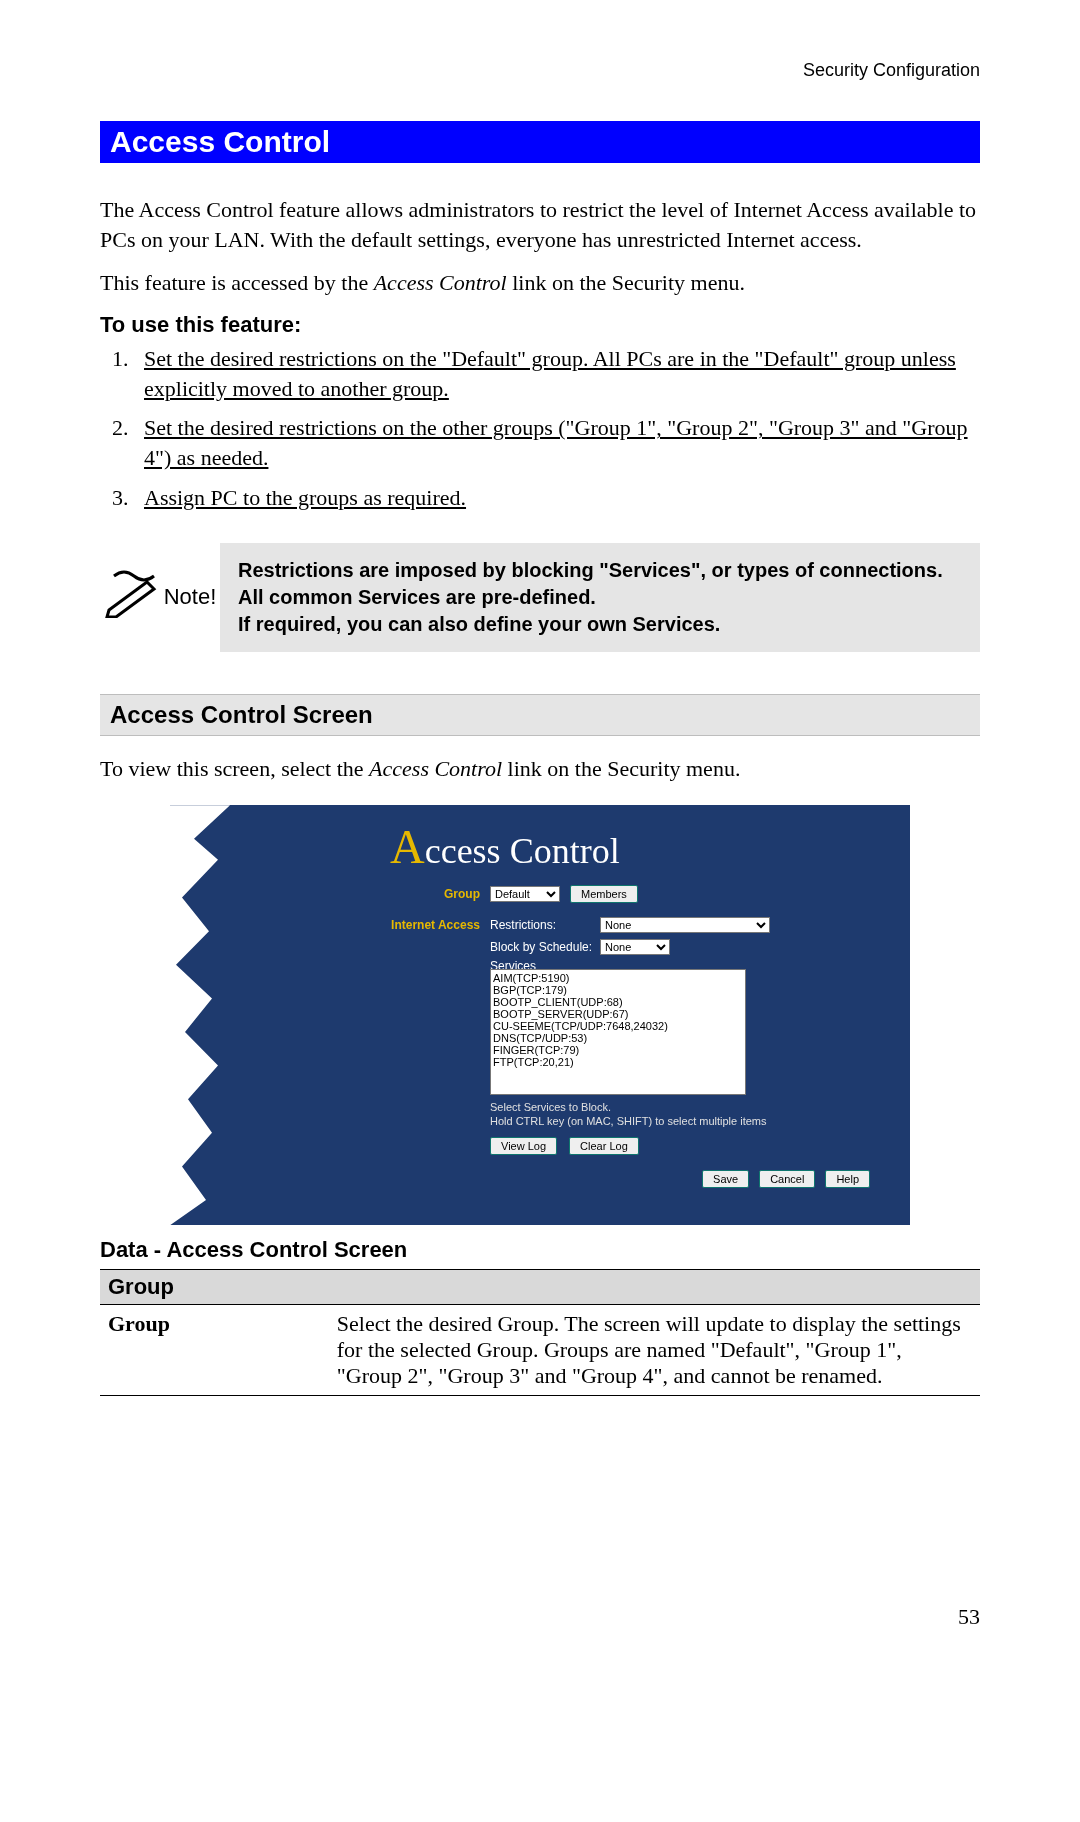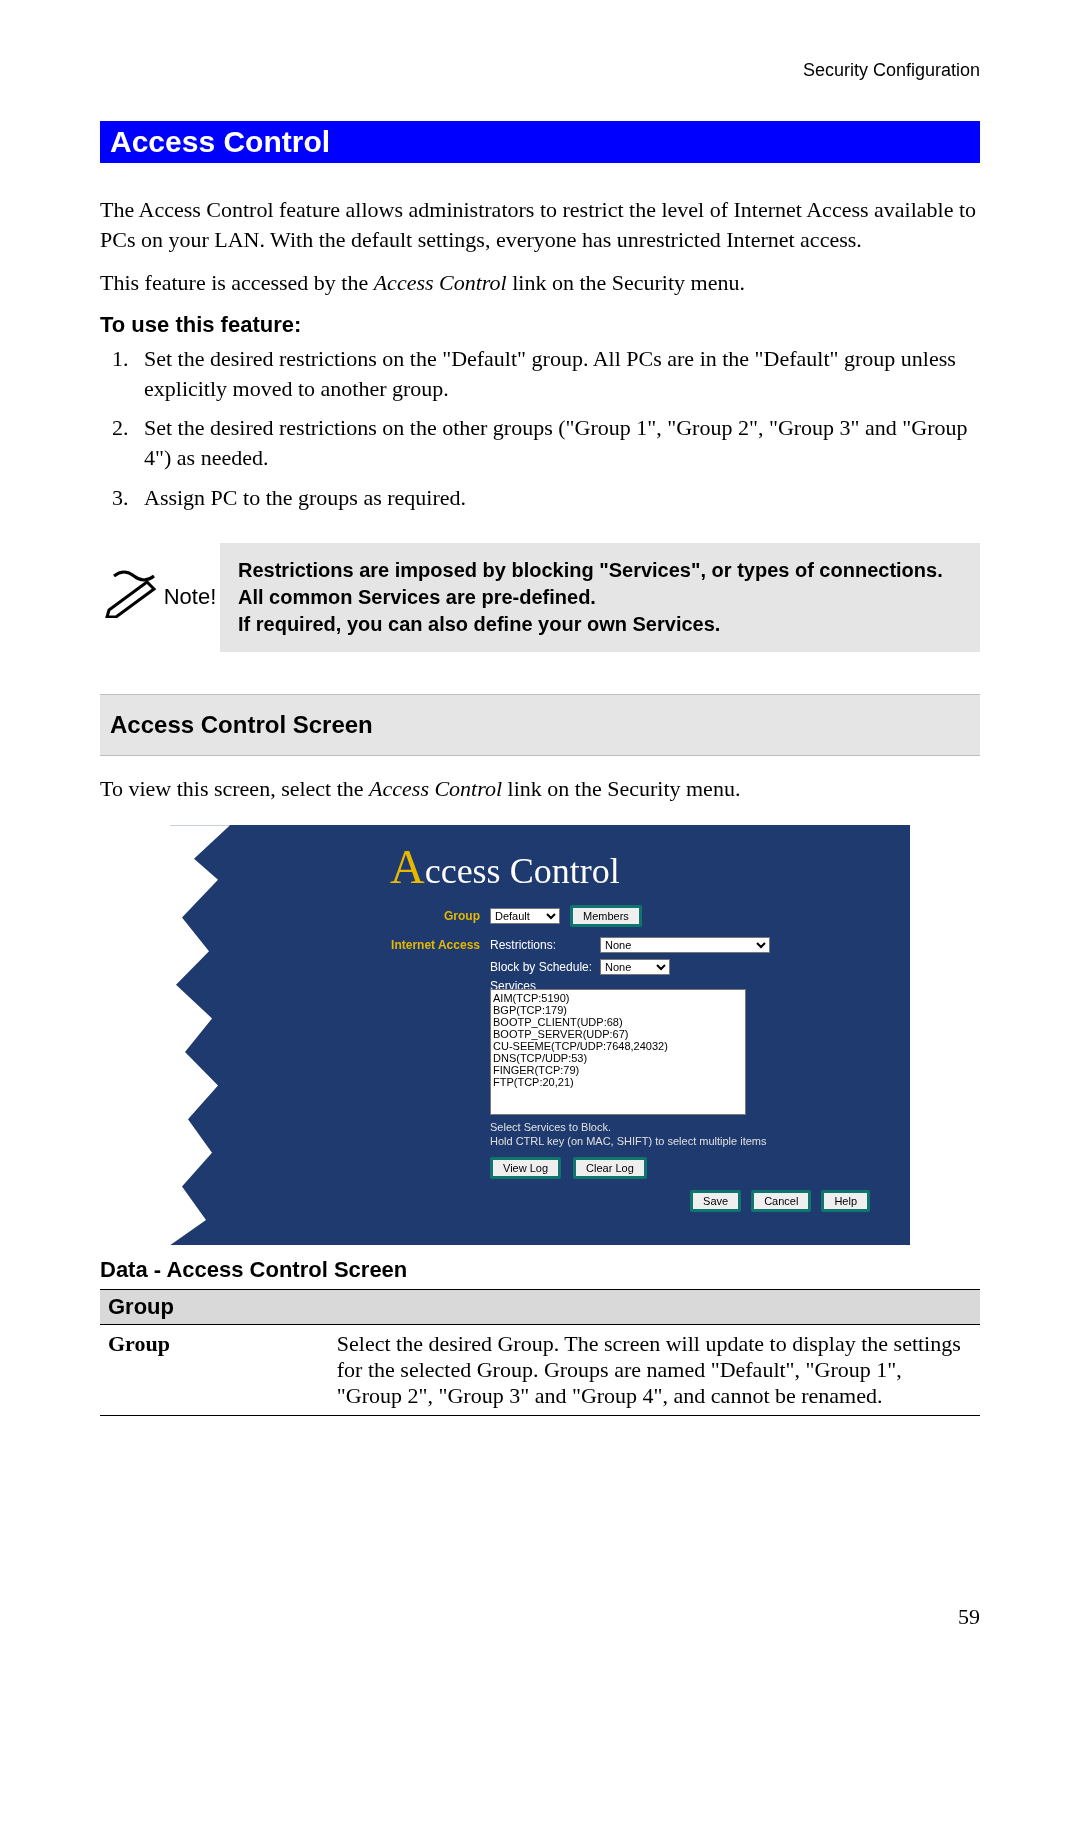--- a/index.html
+++ b/index.html
@@ -42,33 +42,33 @@
     font-weight: bold;
     font-size: 22px;
     margin-bottom: 6px;
   }
   ol.steps {
     margin: 0 0 30px 0;
     padding-left: 34px;
     font-size: 22px;
     line-height: 1.35;
   }
-  ol.steps li { margin-bottom: 10px; padding-left: 10px; }
+  ol.steps li { margin-bottom: 10px; padding-left: 10px; text-decoration: underline; }
   .note-row { display: flex; align-items: stretch; margin: 28px 0 42px 0; }
   .note-icon-cell { width: 120px; display:flex; flex-direction:row; align-items:center; justify-content:center; font-family: Arial, Helvetica, sans-serif; font-size:22px; }
   .note-icon-cell svg { width: 60px; height: 48px; }
   .note-box { flex: 1; background: #e5e5e5; padding: 14px 18px; font-family: Arial, Helvetica, sans-serif; font-size: 20px; font-weight: bold; line-height: 1.35; }
   .screen-heading-bar {
     background: #e5e5e5;
     border-top: 1px solid #bdbdbd;
     border-bottom: 1px solid #bdbdbd;
     font-family: Arial, Helvetica, sans-serif;
     font-weight: bold;
     font-size: 24px;
-    padding: 16px 10px;
+    padding: 6px 10px;
     margin: 24px 0 18px 0;
   }
   .screenshot-wrap { display:flex; justify-content:center; margin: 22px 0 8px 0; }
   .screenshot {
     width: 740px; height: 420px; background: #1e3a6e; position: relative;
     font-family: Arial, Helvetica, sans-serif;
   }
   .screenshot .jagged {
     position:absolute; left:0; top:0; width:60px; height:100%;
     background: #ffffff;
@@ -77,21 +77,21 @@
   .screenshot .title {
     position:absolute; left:220px; top:14px; color:#ffffff;
     font-family: "Times New Roman", serif; font-size: 36px;
   }
   .screenshot .title .bigA { color:#e6b800; font-size:48px; font-weight:normal; }
   .screenshot .row { position:absolute; display:flex; align-items:center; color:#ffffff; font-size:12px; }
   .screenshot .lbl-yellow { color:#e6b800; font-weight:bold; text-align:right; display:inline-block; }
   .screenshot select, .screenshot .listbox { font-family: Arial, Helvetica, sans-serif; font-size:11px; background:#fff; color:#000; border:1px solid #777; }
   .screenshot .btn {
     display:inline-flex; align-items:center; justify-content:center;
-    background:#efefef; color:#000; border:3px solid #0f766e; font-size:11px;
+    background:#efefef; color:#000; border:1px solid #0f766e; font-size:11px;
     padding: 2px 10px; border-radius:2px; cursor:default;
   }
   .screenshot .listbox { width: 250px; height: 120px; overflow-y: scroll; padding:2px; }
   .screenshot .listbox div { white-space:nowrap; }
   .screenshot .hint { color:#e0e0e0; font-size:11px; line-height:1.25; }
   .figure-caption { text-align:center; font-family:"Times New Roman", serif; font-weight:bold; font-size:20px; margin: 10px 0 24px 0; }
   .sub-heading2 {
     font-family: Arial, Helvetica, sans-serif; font-weight:bold; font-size:22px;
     margin: 12px 0 6px 0;
   }
@@ -226,14 +226,14 @@
         <tr>
       <th colspan="2">Group</th>
     </tr>
     <tr>
       <td class="first">Group</td>
       <td>Select the desired Group. The screen will update to display the settings for the selected Group. Groups are named "Default", "Group 1", "Group 2", "Group 3" and "Group 4", and cannot be renamed.</td>
     </tr>
   </tbody>
     </table>
 
-  <div class="page-number">59</div>
+  <div class="page-number">53</div>
 </div>
 
 </body></html>

